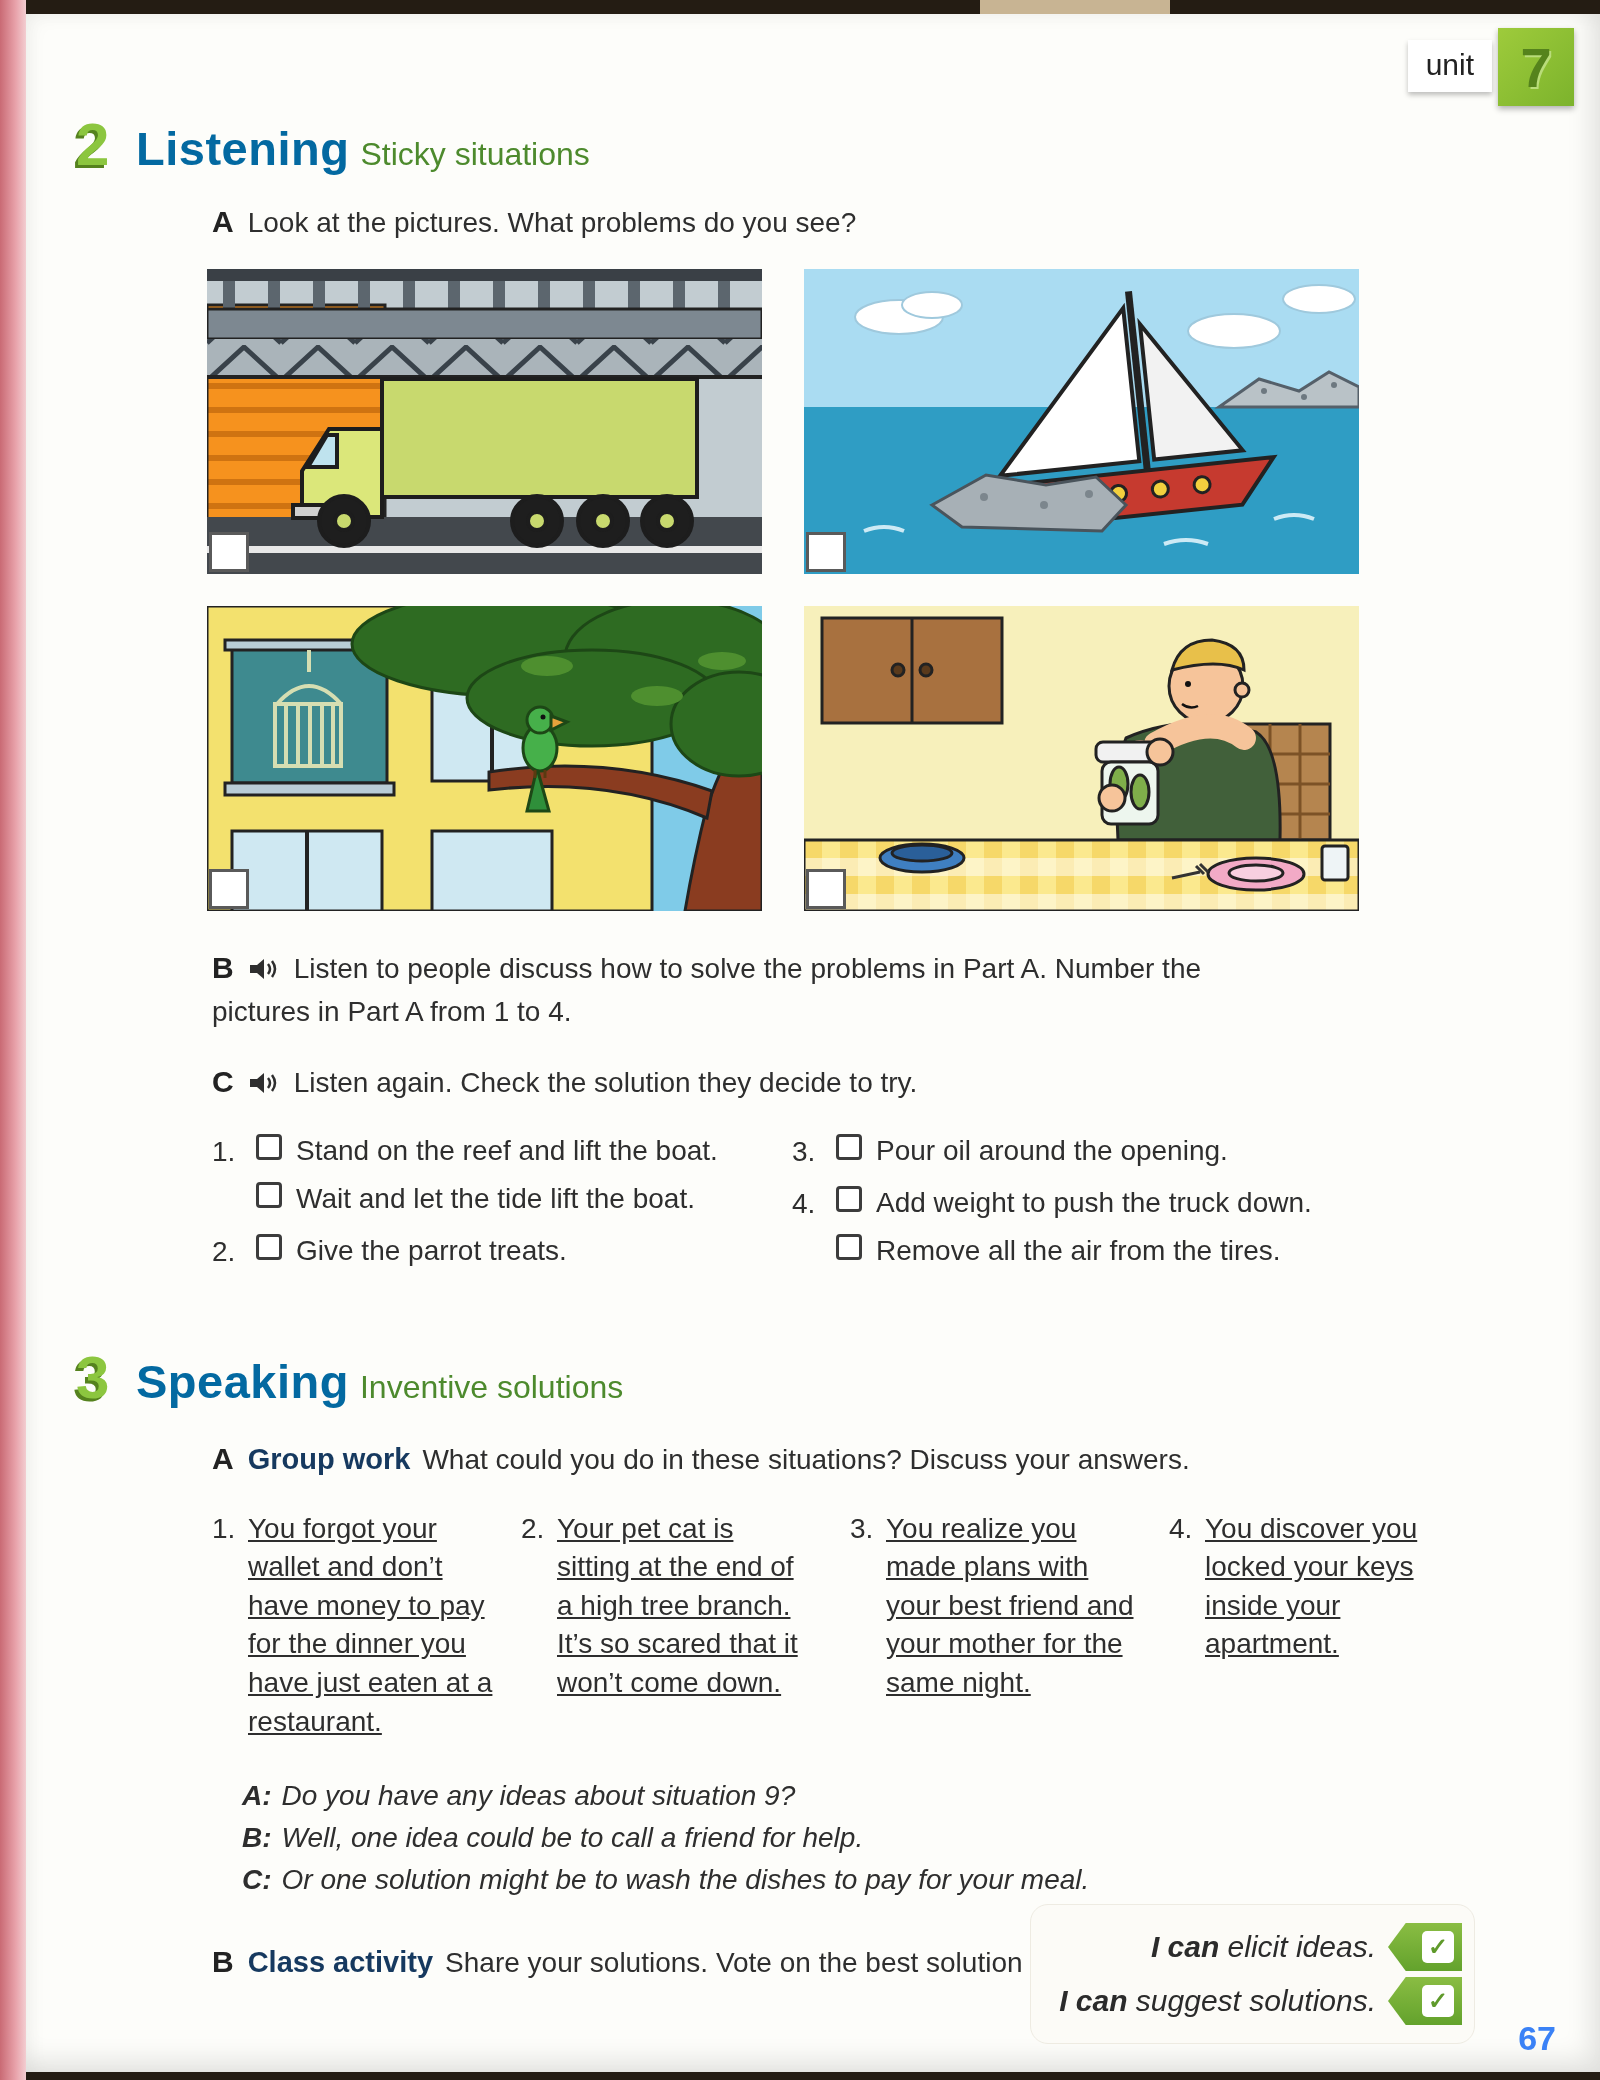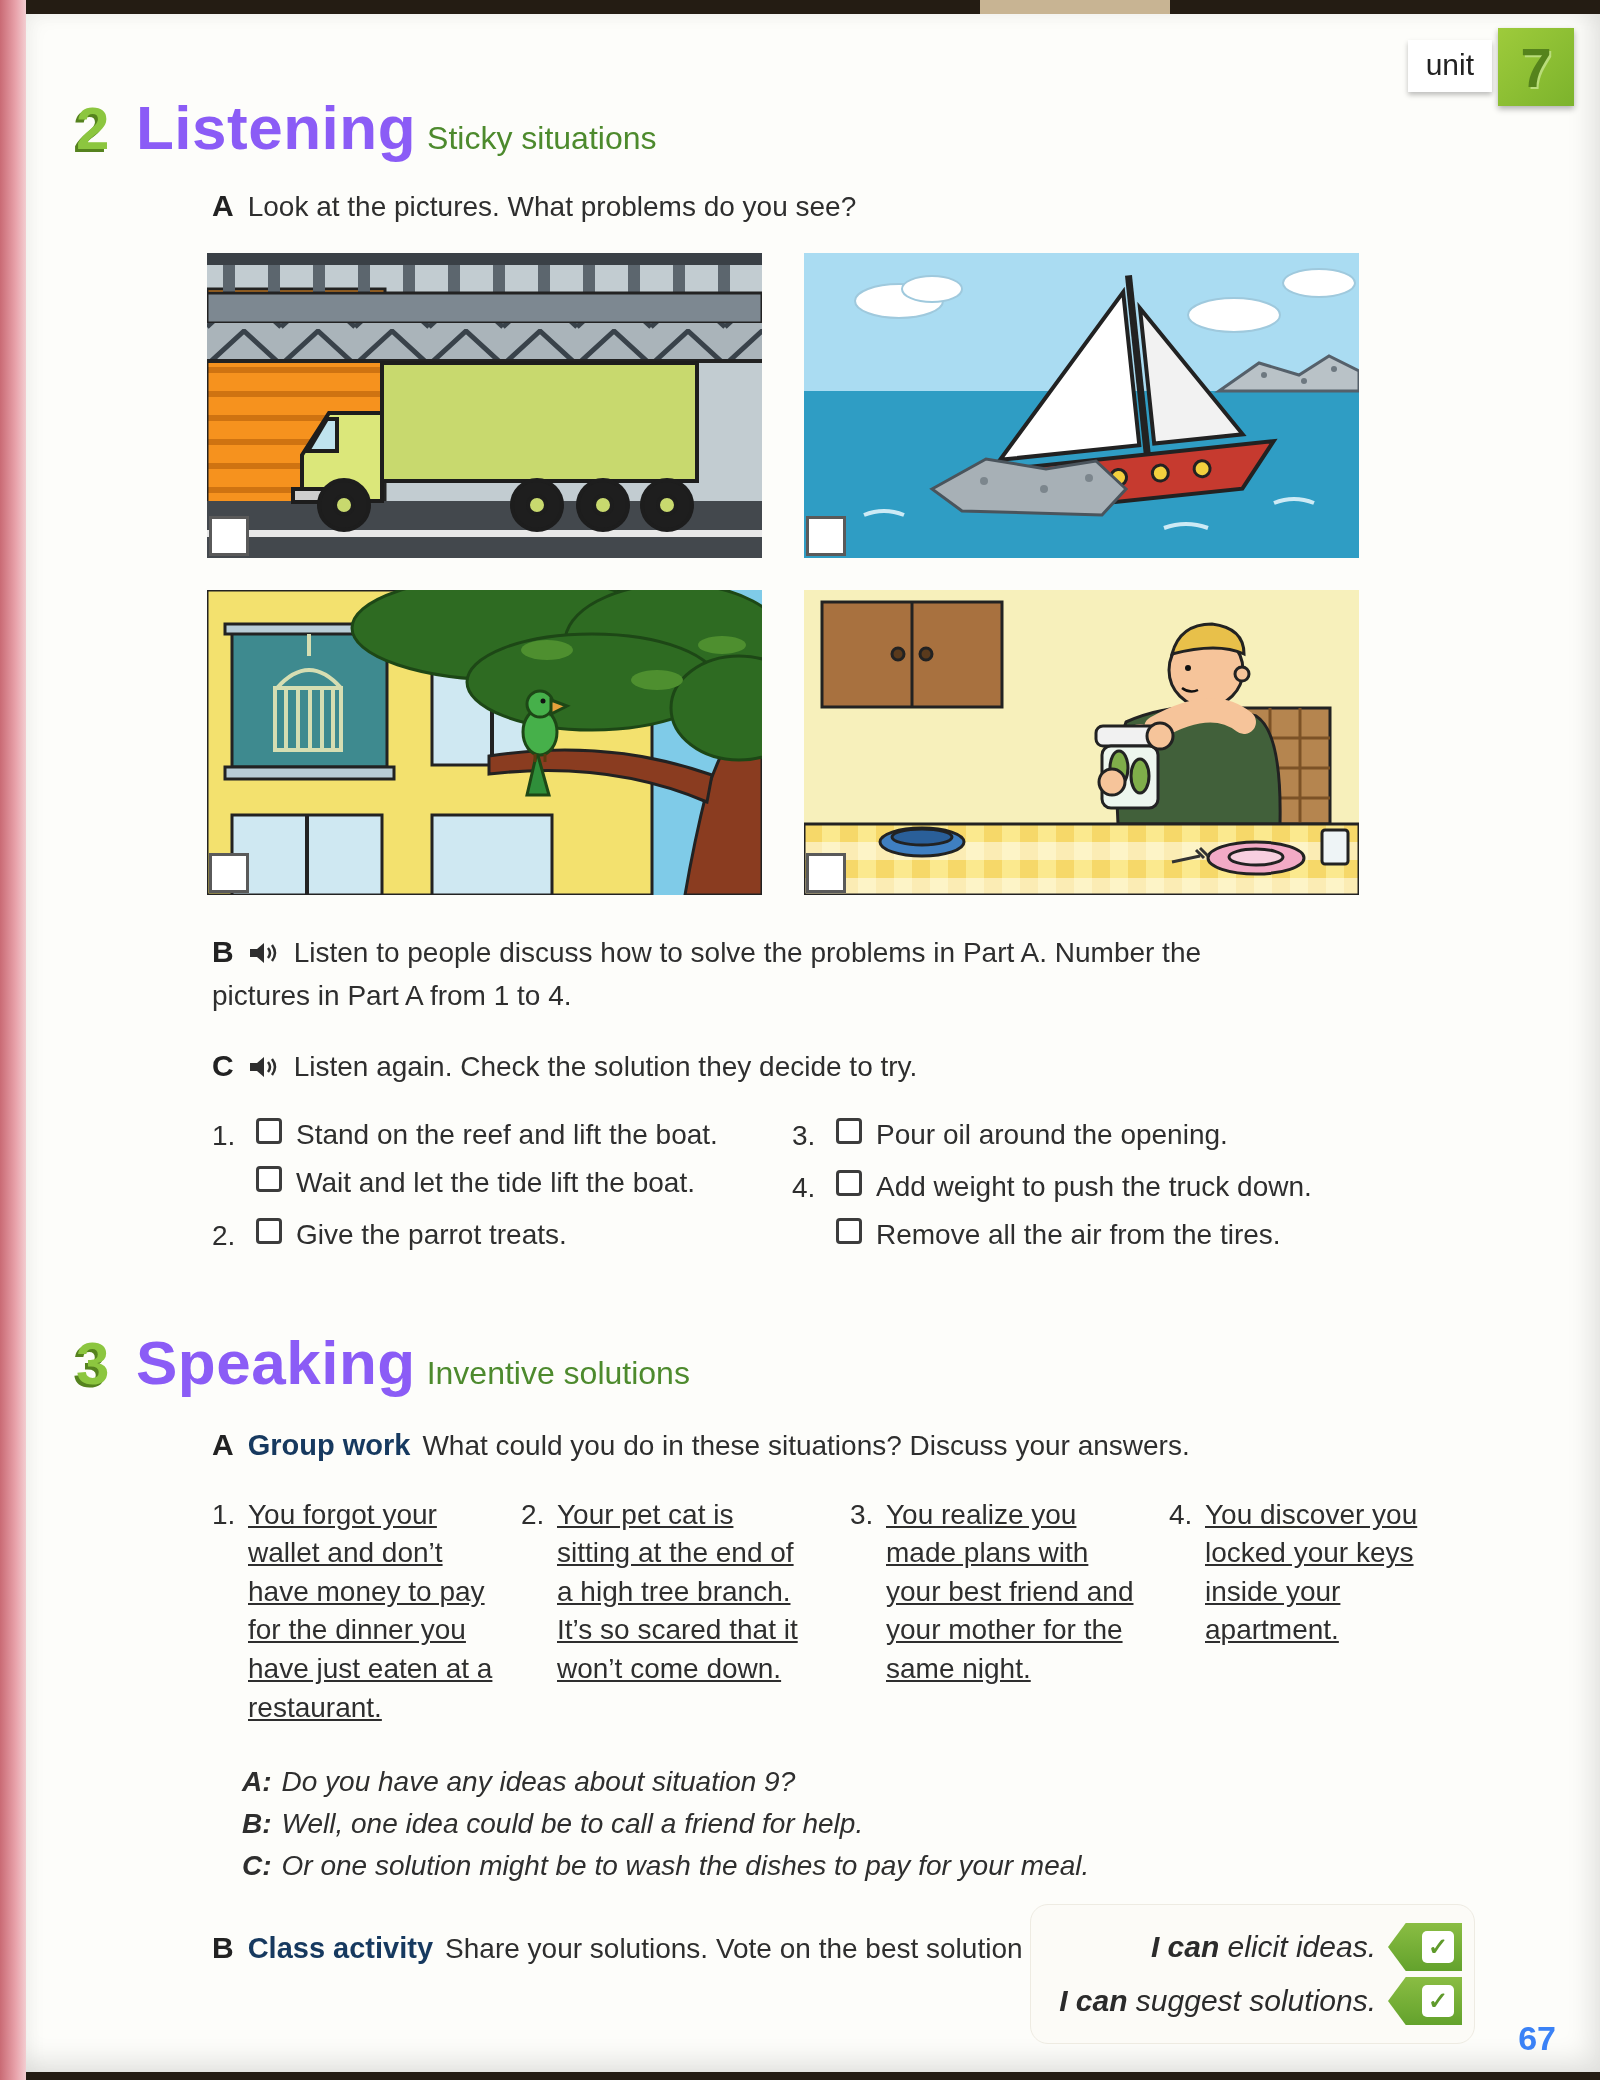--- a/index.html
+++ b/index.html
@@ -13,21 +13,21 @@
   }
   .top-tan { position:absolute; top:0; left:980px; width:190px; height:16px; background:#c8b493; }
   .left-edge {
     position:absolute; left:0; top:0; width:26px; height:100%;
     background:linear-gradient(90deg,#c96a74 0%,#e8a2aa 60%,#f3cdd1 100%);
   }
   .page {
     position:absolute; left:26px; top:14px; right:0; bottom:8px;
     background:#fdfdfa;
     box-shadow: inset -10px -12px 24px rgba(0,0,0,0.10), inset 6px 4px 18px rgba(0,0,0,0.04);
-    padding:0 40px 0 50px;
+    padding:18px 40px 0 50px;
   }
 
   
   .unit-tab { position:absolute; top:14px; right:26px; display:flex; align-items:flex-start; }
   .unit-label {
     background:#fff; color:#222; font-size:30px; padding:8px 18px 10px 18px;
     box-shadow:0 3px 5px rgba(0,0,0,0.25); margin-top:12px;
   }
   .unit-badge {
     width:76px; height:78px; margin-left:6px;
@@ -37,21 +37,21 @@
     text-shadow:2px 2px 0 #b9dc7a;
     box-shadow:0 3px 6px rgba(0,0,0,0.3);
   }
 
   
   .section-header { display:flex; align-items:baseline; }
   .sec-num {
     font-size:60px; font-weight:bold; color:#8cc63f;
     text-shadow:-3px 3px 0 #55821e; width:60px;
   }
-  .sec-title { font-size:62px; font-weight:bold; color:#8b5cf6; letter-spacing:0.5px; }
+  .sec-title { font-size:47px; font-weight:bold; color:#0369a1; letter-spacing:0.5px; }
   .sec-subtitle { font-size:32px; color:#4d8a2d; margin-left:11px; }
 
   .listening-header { margin-top:78px; }
   .speaking-header { margin-top:58px; }
 
   .part-line { margin-left:136px; font-size:28px; line-height:1.4; }
   .part-label { font-weight:bold; font-size:30px; color:#222; margin-right:14px; }
   .activity-label { font-weight:bold; color:#16395f; margin-right:12px; font-size:29px; }
 
   .part-a-listening { margin-top:22px; }

